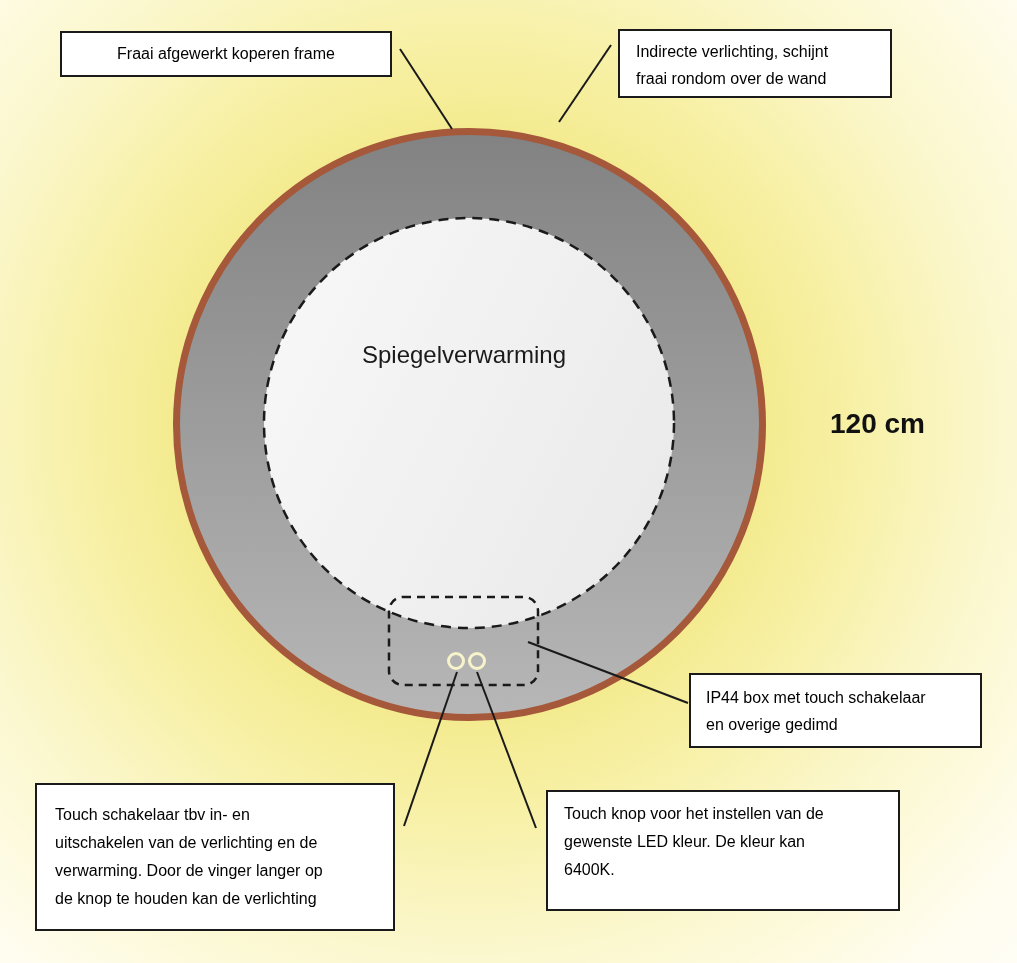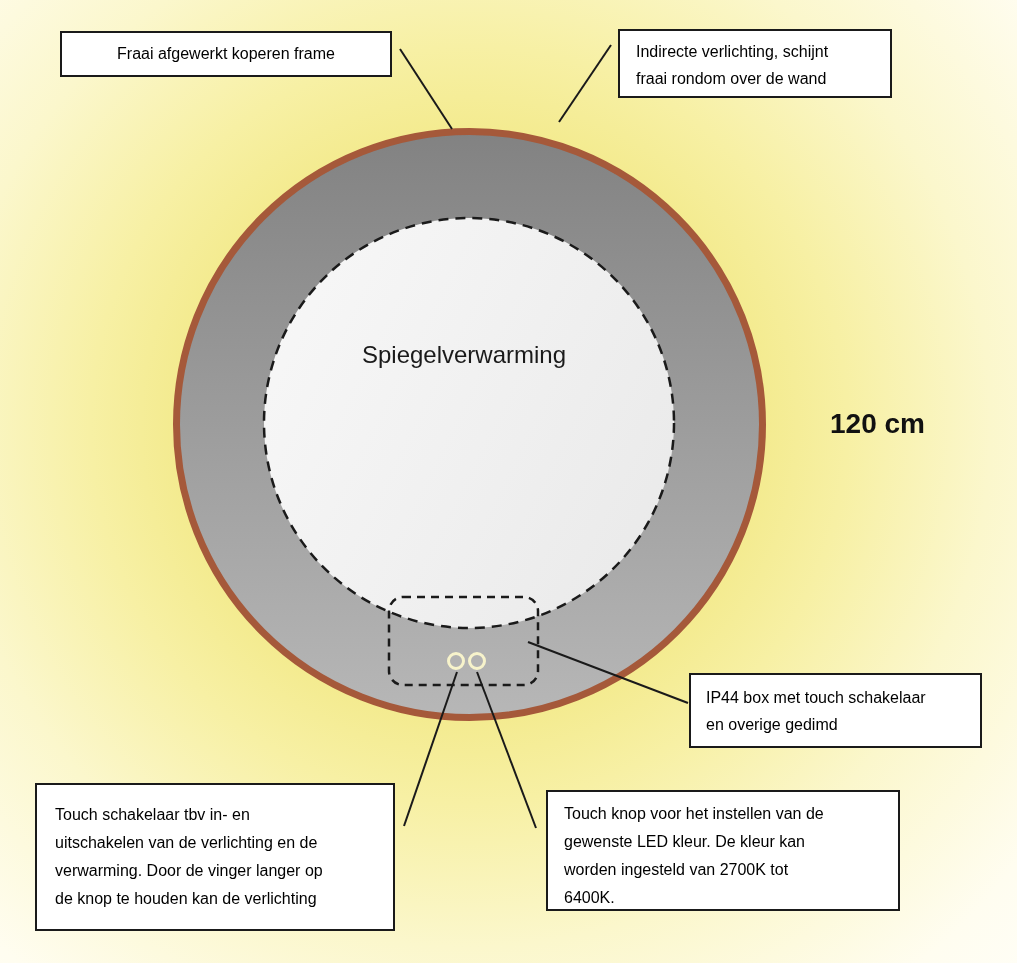--- a/index.html
+++ b/index.html
@@ -125,17 +125,16 @@
   <div class="label-box box-touch-switch">
     <div class="line">Touch schakelaar tbv in- en</div>
     <div class="line">uitschakelen van de verlichting en de</div>
     <div class="line">verwarming. Door de vinger langer op</div>
     <div class="line">de knop te houden kan de verlichting</div>
   </div>
 
   <div class="label-box box-touch-color">
     <div class="line">Touch knop voor het instellen van de</div>
     <div class="line">gewenste LED kleur. De kleur kan</div>
-    <div class="line">worden ingesteld van 2700K tot</div>
     <div class="line">6400K.</div>
   </div>
 
 </div>
 
 </body></html>

